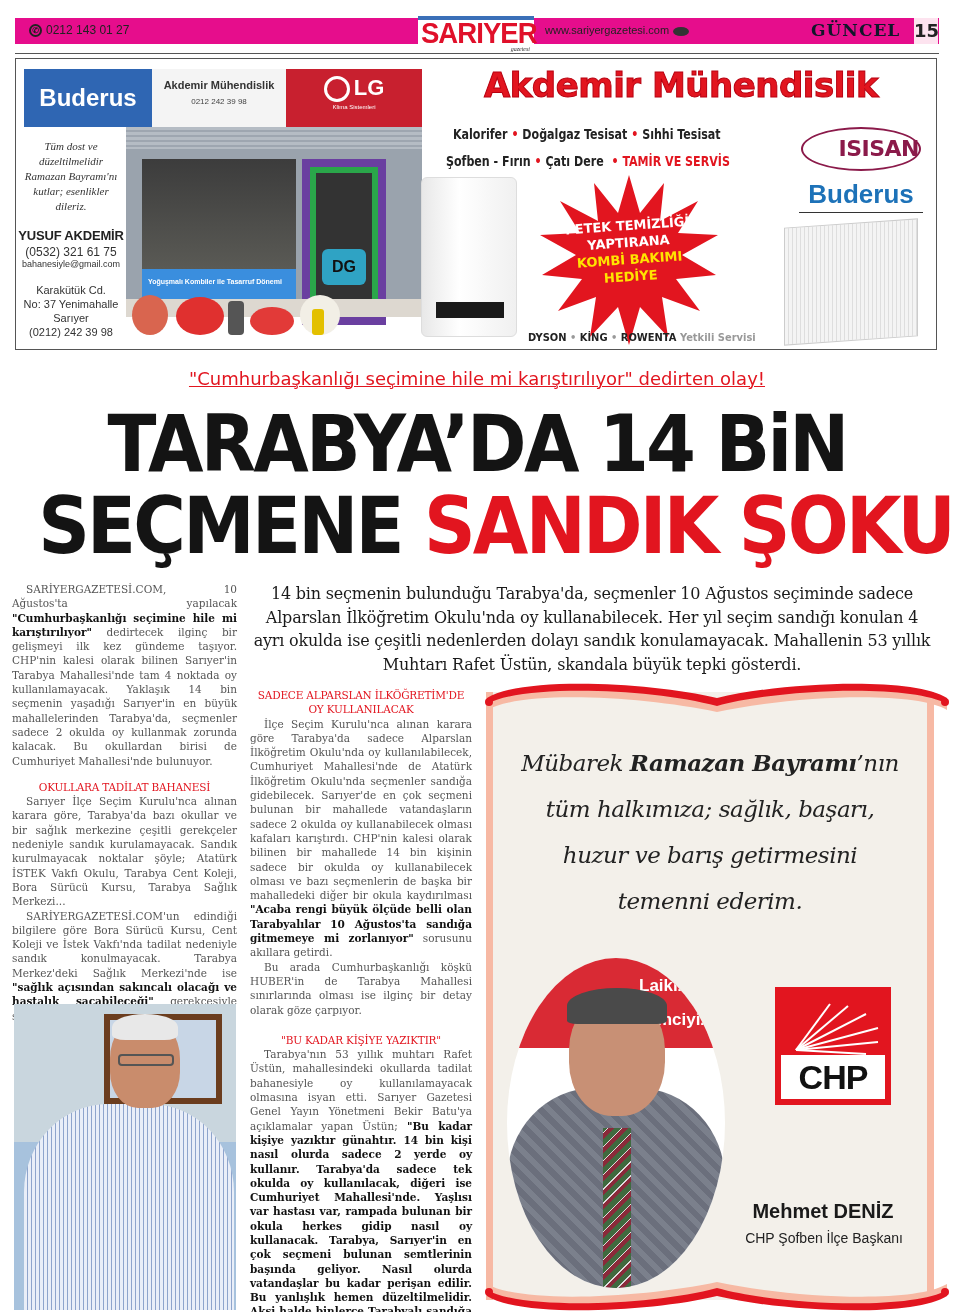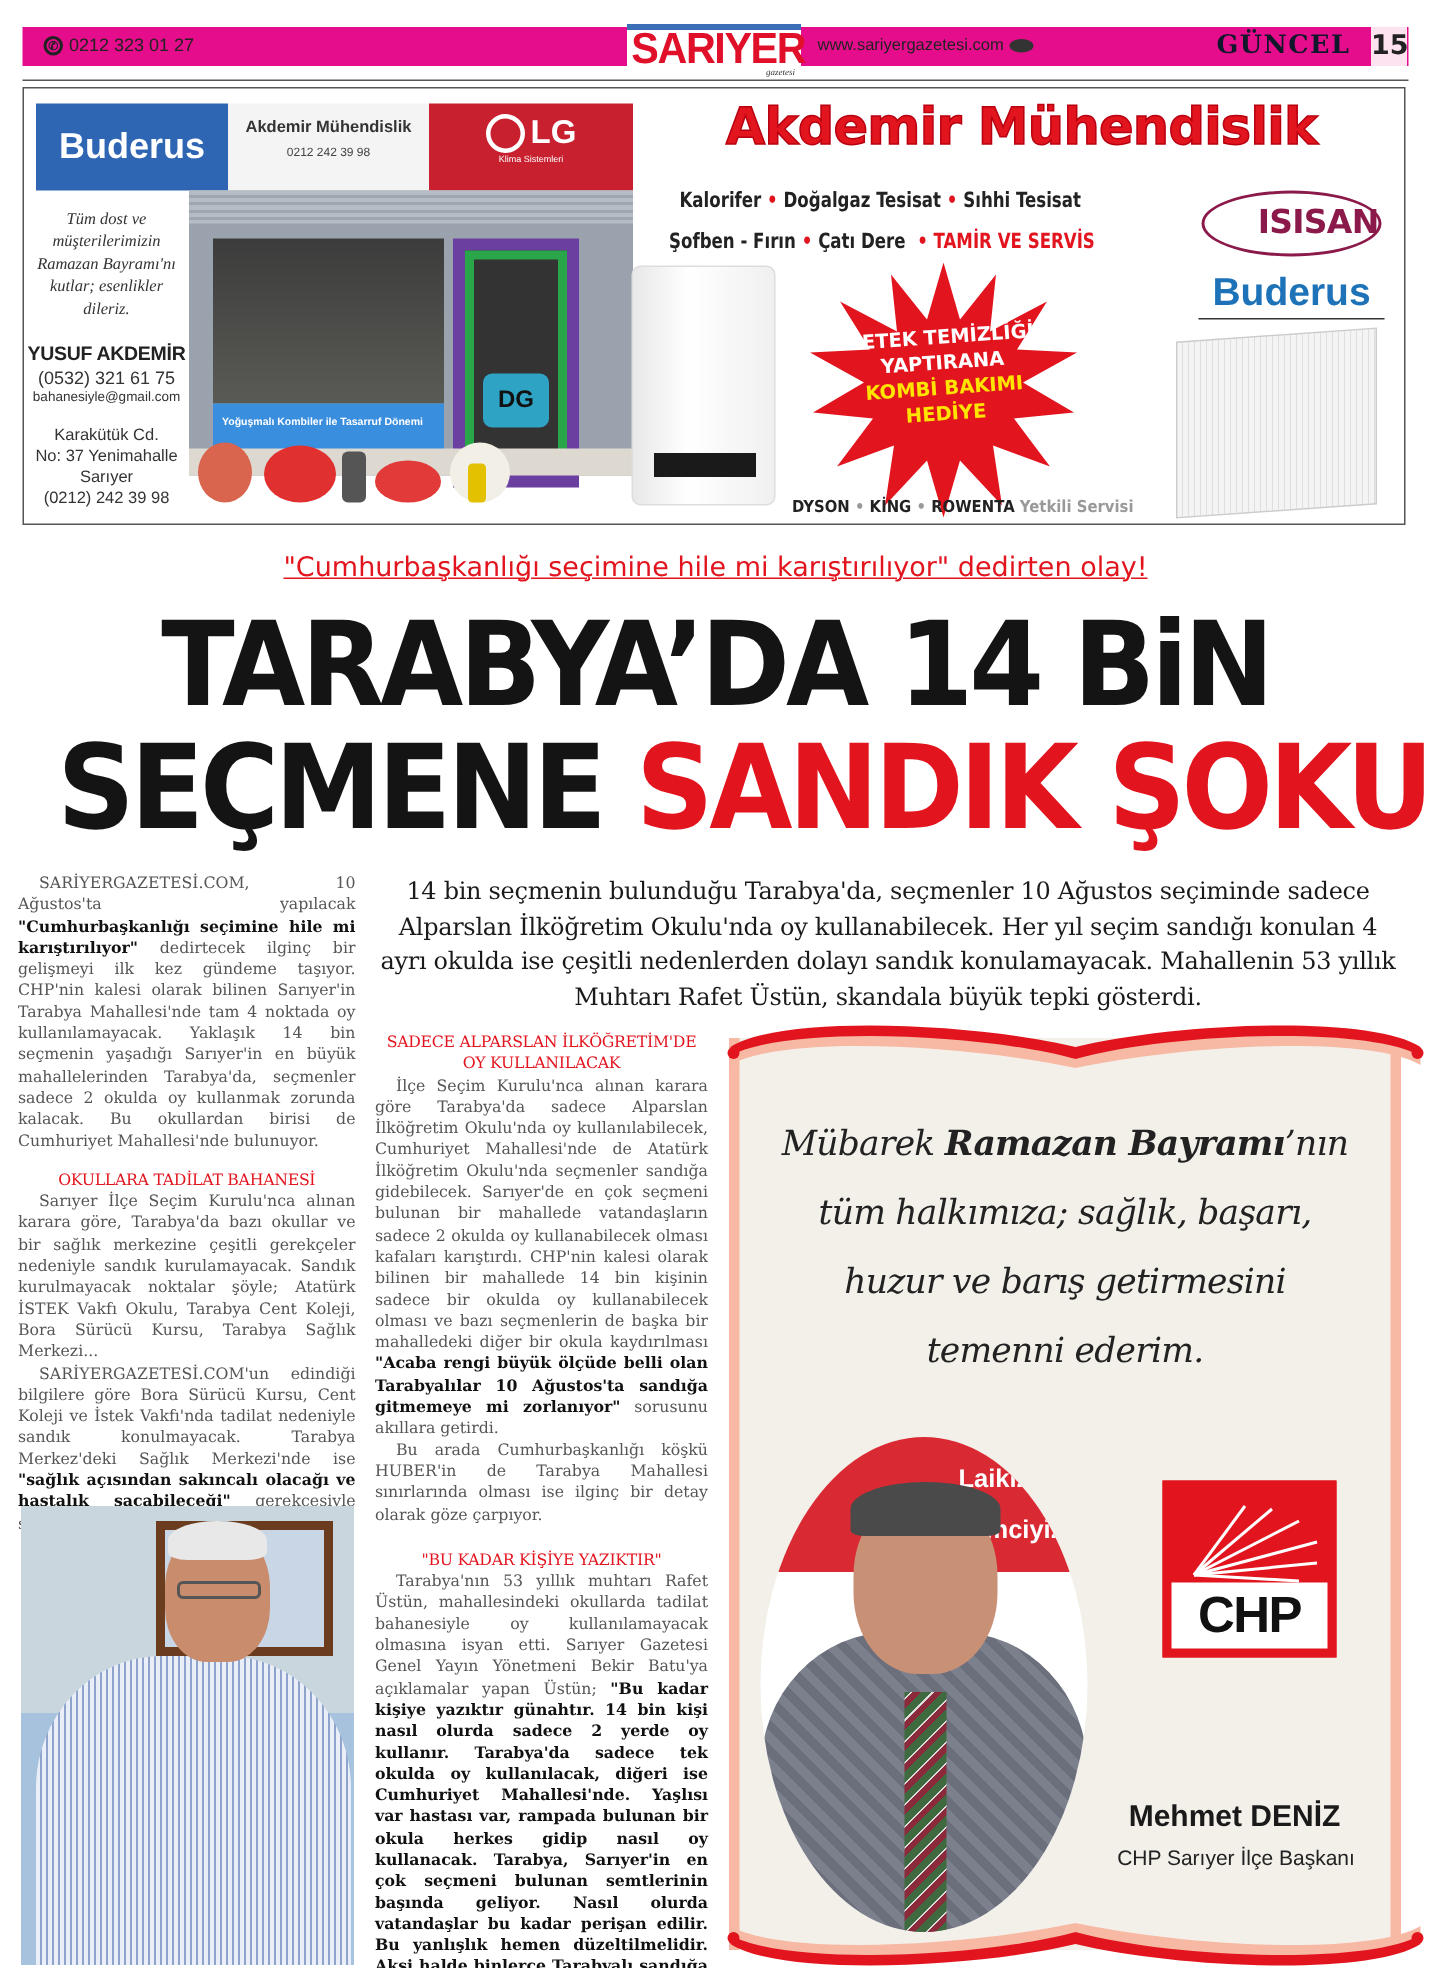--- a/index.html
+++ b/index.html
@@ -108,21 +108,21 @@
   .chp .w { position: absolute; left: 3px; right: 3px; bottom: 3px; height: 44px; background: #fff; color: #111; text-align: center; font: bold 34px/44px "Liberation Sans", sans-serif; letter-spacing: -1px; }
   .card .name { position: absolute; left: 240px; top: 508px; width: 180px; text-align: center; font: bold 20px "Liberation Sans", sans-serif; color: #1a1a1a; }
   .card .title { position: absolute; left: 226px; top: 538px; width: 210px; text-align: center; font: 14px "Liberation Sans", sans-serif; color: #222; }
 </style>
 </head>
 <body>
 
 <div class="topbar">
   <div class="phone">
     <span class="ic">✆</span>
-    <span>0212 323 01 27</span>
+    <span>0212 143 01 27</span>
   </div>
   <div class="site">
     <span>www.sariyergazetesi.com</span><span class="ic"></span>
   </div>
   <div class="section">GÜNCEL</div>
   <div class="page">15</div>
 </div>
 <div class="logo">
   <div class="strip"></div>
   <div class="name">SARIYER</div>
@@ -155,21 +155,21 @@
       <div class="pots">
         <div class="pot" style="left:0;width:36px;height:40px;background:#d9654f;"></div>
         <div class="pot" style="left:44px;width:48px;height:38px;background:#e0302f;"></div>
         <div class="pot" style="left:96px;width:16px;height:34px;background:#555;border-radius:4px;"></div>
         <div class="pot" style="left:118px;width:44px;height:28px;background:#e23a38;"></div>
         <div class="pot" style="left:168px;width:40px;height:40px;background:#f2efe6;"></div>
         <div class="pot" style="left:180px;width:12px;height:26px;background:#e3c000;border-radius:3px;"></div>
       </div>
     </div>
     <div class="left-txt">
-      <div class="greet">Tüm dost ve müşterilerimizin Ramazan Bayramı'nı kutlar; esenlikler dileriz.</div>
+      <div class="greet">Tüm dost ve düzeltilmelidir Ramazan Bayramı'nı kutlar; esenlikler dileriz.</div>
       <div class="owner">YUSUF AKDEMİR</div>
       <div class="mob">(0532) 321 61 75</div>
       <div class="mail">bahanesiyle@gmail.com</div>
       <div class="addr">
         <div>Karakütük Cd.</div>
         <div>No: 37 Yenimahalle</div>
         <div>Sarıyer</div>
         <div>(0212) 242 39 98</div>
       </div>
     </div>
@@ -275,20 +275,20 @@
           <line x1="10" y1="52" x2="62" y2="8"></line>
         <line x1="10" y1="52" x2="80" y2="16"></line>
           <line x1="10" y1="52" x2="92" y2="30"></line>
         <line x1="10" y1="52" x2="92" y2="44"></line>
           <line x1="10" y1="52" x2="80" y2="56"></line>
       </g>
     </svg>
     <div class="w">CHP</div>
   </div>
   <div class="name">Mehmet DENİZ</div>
-  <div class="title">CHP Sarıyer İlçe Başkanı</div>
+  <div class="title">CHP Şofben İlçe Başkanı</div>
   <svg class="deco bot" viewBox="0 0 472 36" preserveAspectRatio="none">
     <path d="M6,22 C40,0 160,6 236,26 C312,6 432,0 466,22 L466,32 C432,12 312,18 236,34 C160,18 40,12 6,32 Z" fill="#f7b9a4"></path>
     <path d="M6,20 C40,-2 170,4 236,20 C302,4 432,-2 466,20 L466,26 C432,6 302,10 236,28 C170,10 40,6 6,26 Z" fill="#e2151f"></path>
     <circle cx="8" cy="24" r="4" fill="#e2151f"></circle>
       <circle cx="464" cy="24" r="4" fill="#e2151f"></circle>
   </svg>
 </div>
 
 </body></html>

